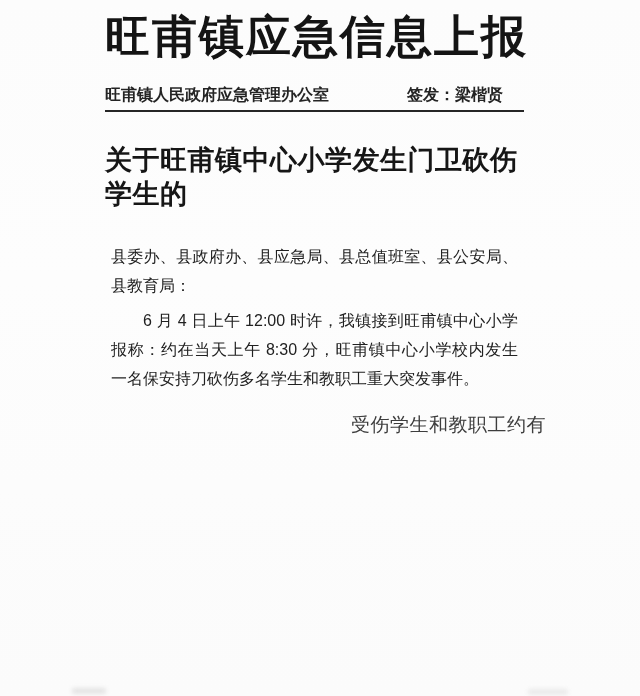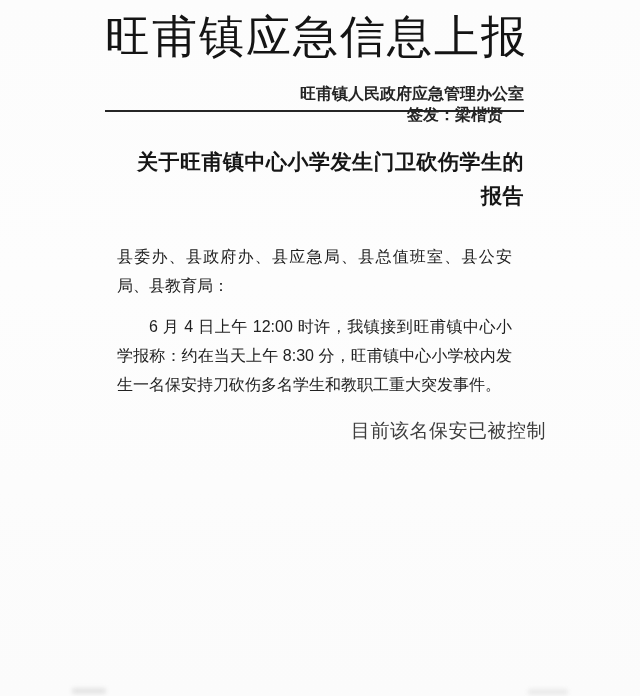--- a/index.html
+++ b/index.html
@@ -11,64 +11,63 @@
     background-image:linear-gradient(180deg,#fcfcfc 0%,#fdfdfd 40%,#fbfbfb 100%);
     box-sizing:border-box;
     padding:12px 116px 0 105px;
     overflow:hidden;
     color:#1f1f1f;
     font-family:"Liberation Sans","DejaVu Sans",sans-serif;
   }
   .masthead{
     margin:0;
     font-family:"Liberation Serif","DejaVu Serif",serif;
-    font-weight:400;
+    font-weight:700;
     font-size:45px;
     line-height:50px;
     text-align:center;
     letter-spacing:2px;
     color:#141414;
     white-space:nowrap;
   }
   .issuer-row{
     margin-top:22px;
     height:22px;
     display:flex;
     justify-content:space-between;
     align-items:flex-end;
     font-size:16px;
     font-weight:700;
     color:#242424;
-    flex-direction:column;
   }
   .issuer-row .signer{padding-right:21px;font-weight:700;margin-left:45px;}
   .rule{
     margin-top:4px;
     border:none;
     border-top:2px solid #262626;
     width:100%;
   }
   .report-title{
     margin:33px 0 0 0;
-    font-family:Liberation Sans, sans-serif;
+    font-family:Liberation Mono, monospace;
     font-weight:700;
-    font-size:21px;
+    font-size:27px;
     line-height:34px;
-    text-align:right;
+    text-align:left;
     color:#161616;
     letter-spacing:0.5px;
   }
   .body-text{
     margin-top:29px;
     font-size:16px;
     line-height:29px;
     text-align:justify;
     color:#212121;
   }
-  .body-text p{margin:12px;}
+  .body-text p{margin:6px;}
   .body-text p.indent{text-indent:2em;}
   .signature{
     margin-top:21px;
     font-size:19px;
     line-height:22px;
     text-align:right;
     color:#3d3d3d;
     letter-spacing:0.5px;
     transform:translateX(22px);
   }
@@ -91,25 +90,24 @@
 
   <div class="issuer-row">
     <span class="issuer">旺甫镇人民政府应急管理办公室</span>
     <span class="signer"><span>签发：</span><span>梁楷贤</span></span>
   </div>
 
   <hr class="rule">
 
   <h2 class="report-title">
     <span style="display:block">关于旺甫镇中心小学发生门卫砍伤学生的</span>
-    <span style="display:block">报告</span>
   </h2>
 
   <div class="body-text">
     <p>县委办、县政府办、县应急局、县总值班室、县公安局、县教育局：</p>
     <p class="indent">6 月 4 日上午 12:00 时许，我镇接到旺甫镇中心小学报称：约在当天上午 8:30 分，旺甫镇中心小学校内发生一名保安持刀砍伤多名学生和教职工重大突发事件。</p>
   </div>
 
-  <div class="signature">目前该名保安已被控制</div>
+  <div class="signature">受伤学生和教职工约有</div>
 
   <div class="smudge bl"></div>
   <div class="smudge br"></div>
 </div>
 
 </body></html>

